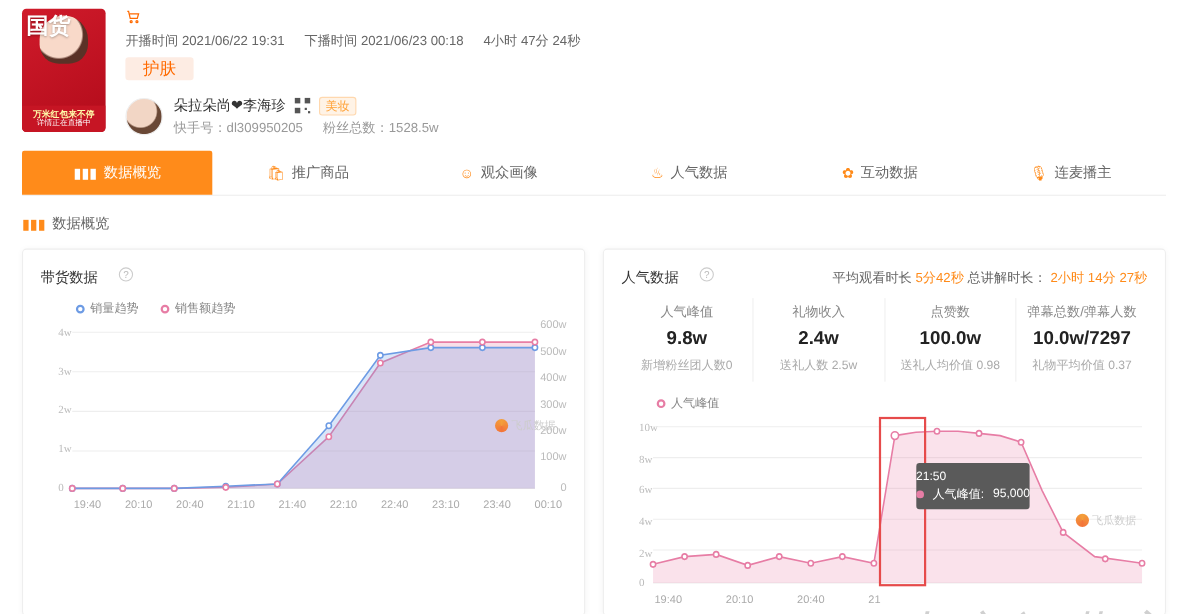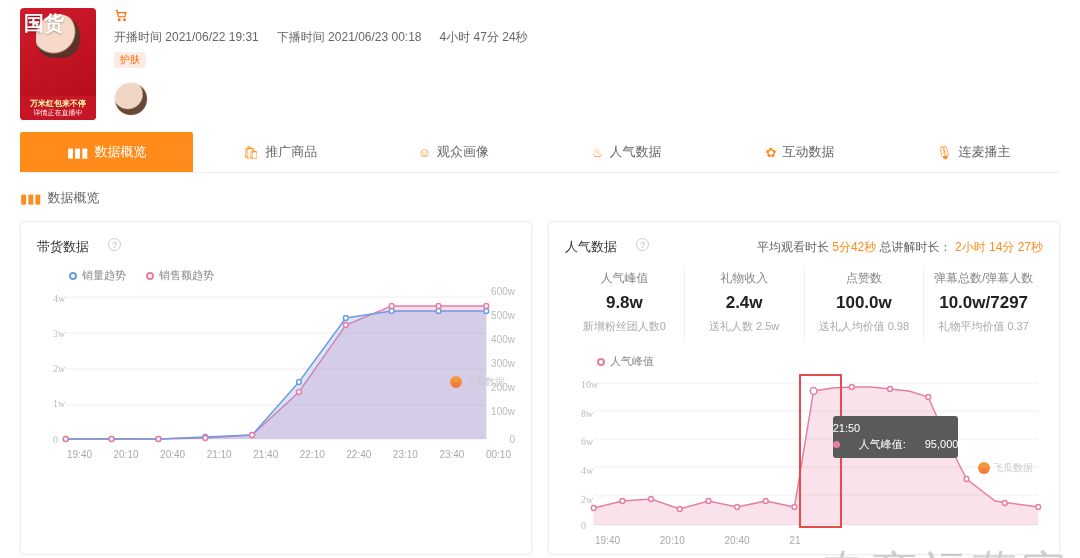--- a/index.html
+++ b/index.html
@@ -7,21 +7,21 @@
   .header { display: flex; padding: 8px 20px 12px 20px; gap: 18px; }
   .cover { width: 76px; height: 112px; background: linear-gradient(150deg,#d01b2b 0%, #b20b1a 100%); border-radius: 4px; position: relative; overflow: hidden; display:flex;flex-direction:column;align-items:center;justify-content:flex-start;}
   .cover-face { width: 44px; height: 44px; background: radial-gradient(circle at 40% 40%, #f8d9c9 55%, #5a3227 60%); border-radius: 50% 50% 40% 40%; margin-top: 6px; }
   .cover-txt { color:#fff; font-weight:700; font-size:20px; position:absolute; top:2px; left:4px; text-shadow:0 1px 2px rgba(0,0,0,.3);}
   .cover-band { position:absolute; bottom:0; left:0; right:0; background:#c61524; padding:3px 2px; text-align:center;}
   .cover-band div{ font-size:8px; color:#fffcaa; font-weight:600; line-height:1.2;}
   .cover-band div:last-child{ color:#fff; font-size:7px; font-weight:400;}
   .head-right { flex:1; display:flex; flex-direction:column; }
   .cart-icon { color:#ff6a00; font-size:14px; margin-bottom:4px;}
   .time-row { color:#666; font-size:12px; display:flex; gap:18px; align-items:center; margin-bottom:6px;}
-  .tag-skin { display:inline-block; background:#fdece3; color:#ff6a00; border-radius:3px; padding:1px 6px; font-size:10px;}
+  .tag-skin { display:inline-block; background:#fdece3; color:#ff6a00; border-radius:3px; padding:1px 16px; font-size:15px;}
   .streamer-row { display:flex; align-items:center; gap:10px; margin-top:14px;}
   .avatar { width:34px; height:34px; border-radius:50%; background: radial-gradient(circle at 40% 35%, #f2d6c5 50%, #6a4836 55%); border:1px solid #eee;}
   .streamer-meta { display:flex; flex-direction:column; gap:3px;}
   .streamer-name-line { display:flex; align-items:center; gap:8px; color:#333; font-size:13px;}
   .qr-icon { width:14px; height:14px; display:inline-block; background:
     linear-gradient(#555,#555) 0 0/5px 5px no-repeat,
     linear-gradient(#555,#555) 9px 0/5px 5px no-repeat,
     linear-gradient(#555,#555) 0 9px/5px 5px no-repeat,
     linear-gradient(#555,#555) 9px 9px/2px 2px no-repeat,
     linear-gradient(#555,#555) 12px 12px/2px 2px no-repeat; }
@@ -55,21 +55,21 @@
   .chart-wrap{ position:relative; height:160px; margin-top:2px;}
   .chart-wrap svg{ position:absolute; inset:0; width:100%; height:100%; }
   .ylab { position:absolute; left:16px; font-size:10px; color:#bbb; transform:translateY(-50%);font-family:Liberation Serif, serif;}
   .yrab { position:absolute; right:0; font-size:10px; color:#bbb; transform:translateY(-50%);}
   .xlab-row{ display:flex; justify-content:space-between; font-size:10px; color:#aaa; padding:4px 4px 0 30px;}
   .panel2 .xlab-row{ padding-left:30px; padding-right:4px;}
   .wm { position:absolute; right:10px; bottom:56px; font-size:10px; color:#ccc; display:flex; align-items:center; gap:3px;}
   .wm-logo{ width:12px;height:12px;border-radius:50%;background:conic-gradient(#f39f3a,#f3743a,#f39f3a);}    
   .hl-box{ position:absolute; border:2px solid #e64b4b; }
   .tooltip{ position:absolute; background:#5a5a5a; color:#fff; font-size:11px; border-radius:3px; padding:6px 0; white-space:nowrap;}
-  .tooltip .trow{ display:flex; align-items:center; gap:19px; margin-top:3px;}
+  .tooltip .trow{ display:flex; align-items:center; gap:8px; margin-top:3px;}
   .tooltip .tdot{ width:7px;height:7px;border-radius:50%;background:#e77da5;}
   .big-wm{ position:absolute; right:-6px; bottom:-48px; font-size:44px; color:rgba(120,120,120,0.35); font-family:"STKaiti","KaiTi",serif; font-style:italic; letter-spacing:6px; pointer-events:none;}
 </style>
 </head>
 <body>
 
 <div class="header">
   <div class="cover">
     <span class="cover-txt">国货</span>
     <div class="cover-face"></div>
@@ -87,20 +87,31 @@
         </svg>
     </div>
     <div class="time-row">
       <span><span>开播时间</span> <span>2021/06/22 19:31</span></span>
       <span><span>下播时间</span> <span>2021/06/23 00:18</span></span>
       <span>4小时 47分 24秒</span>
     </div>
     <div><span class="tag-skin">护肤</span></div>
     <div class="streamer-row">
       <div class="avatar"></div>
+      <div class="streamer-meta">
+        <div class="streamer-name-line">
+          <span>朵拉朵尚❤李海珍</span>
+          <span class="qr-icon"></span>
+          <span class="tag-beauty">美妆</span>
+        </div>
+        <div class="sub-line">
+          <span><span>快手号：</span><span>dl309950205</span></span>
+          <span><span>粉丝总数：</span><span>1528.5w</span></span>
+        </div>
+      </div>
     </div>
   </div>
 </div>
 
 <div class="tabs">
   <div class="tab active">
       <span class="ticon">▮▮▮</span>
       <span>数据概览</span>
     </div>
   <div class="tab">

